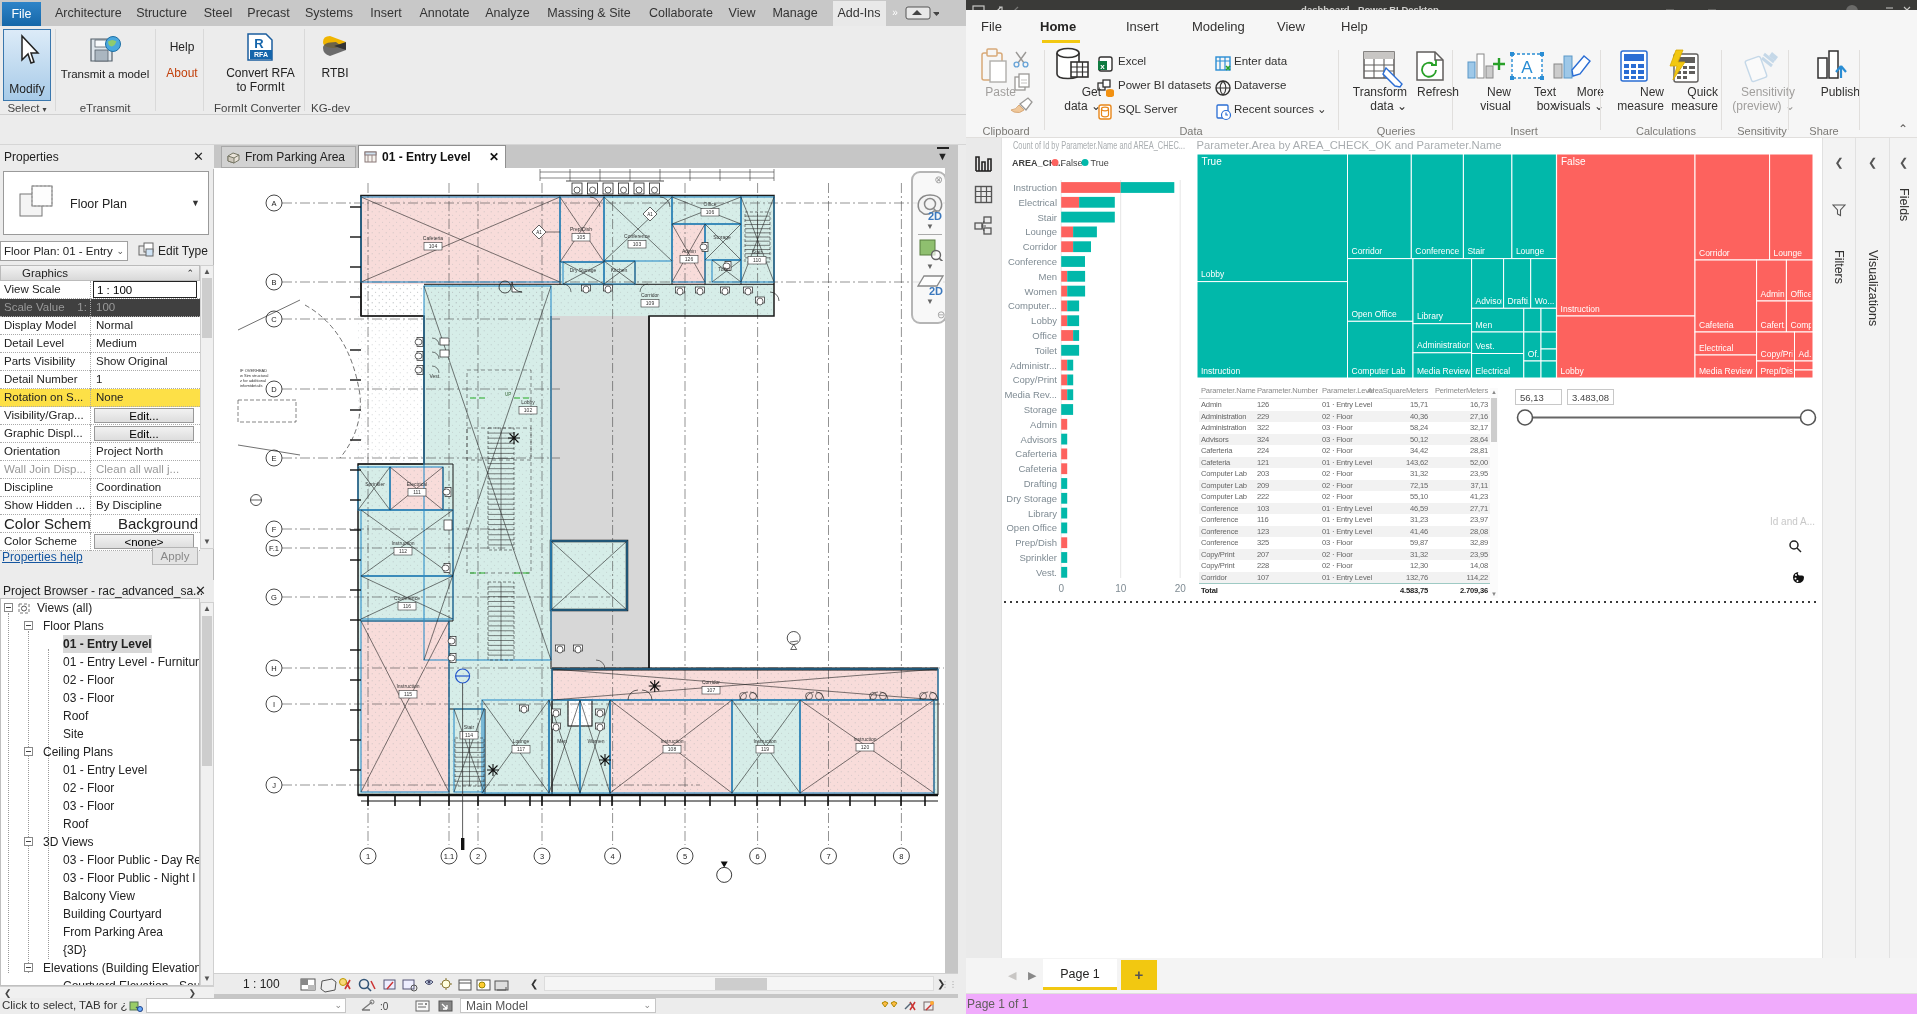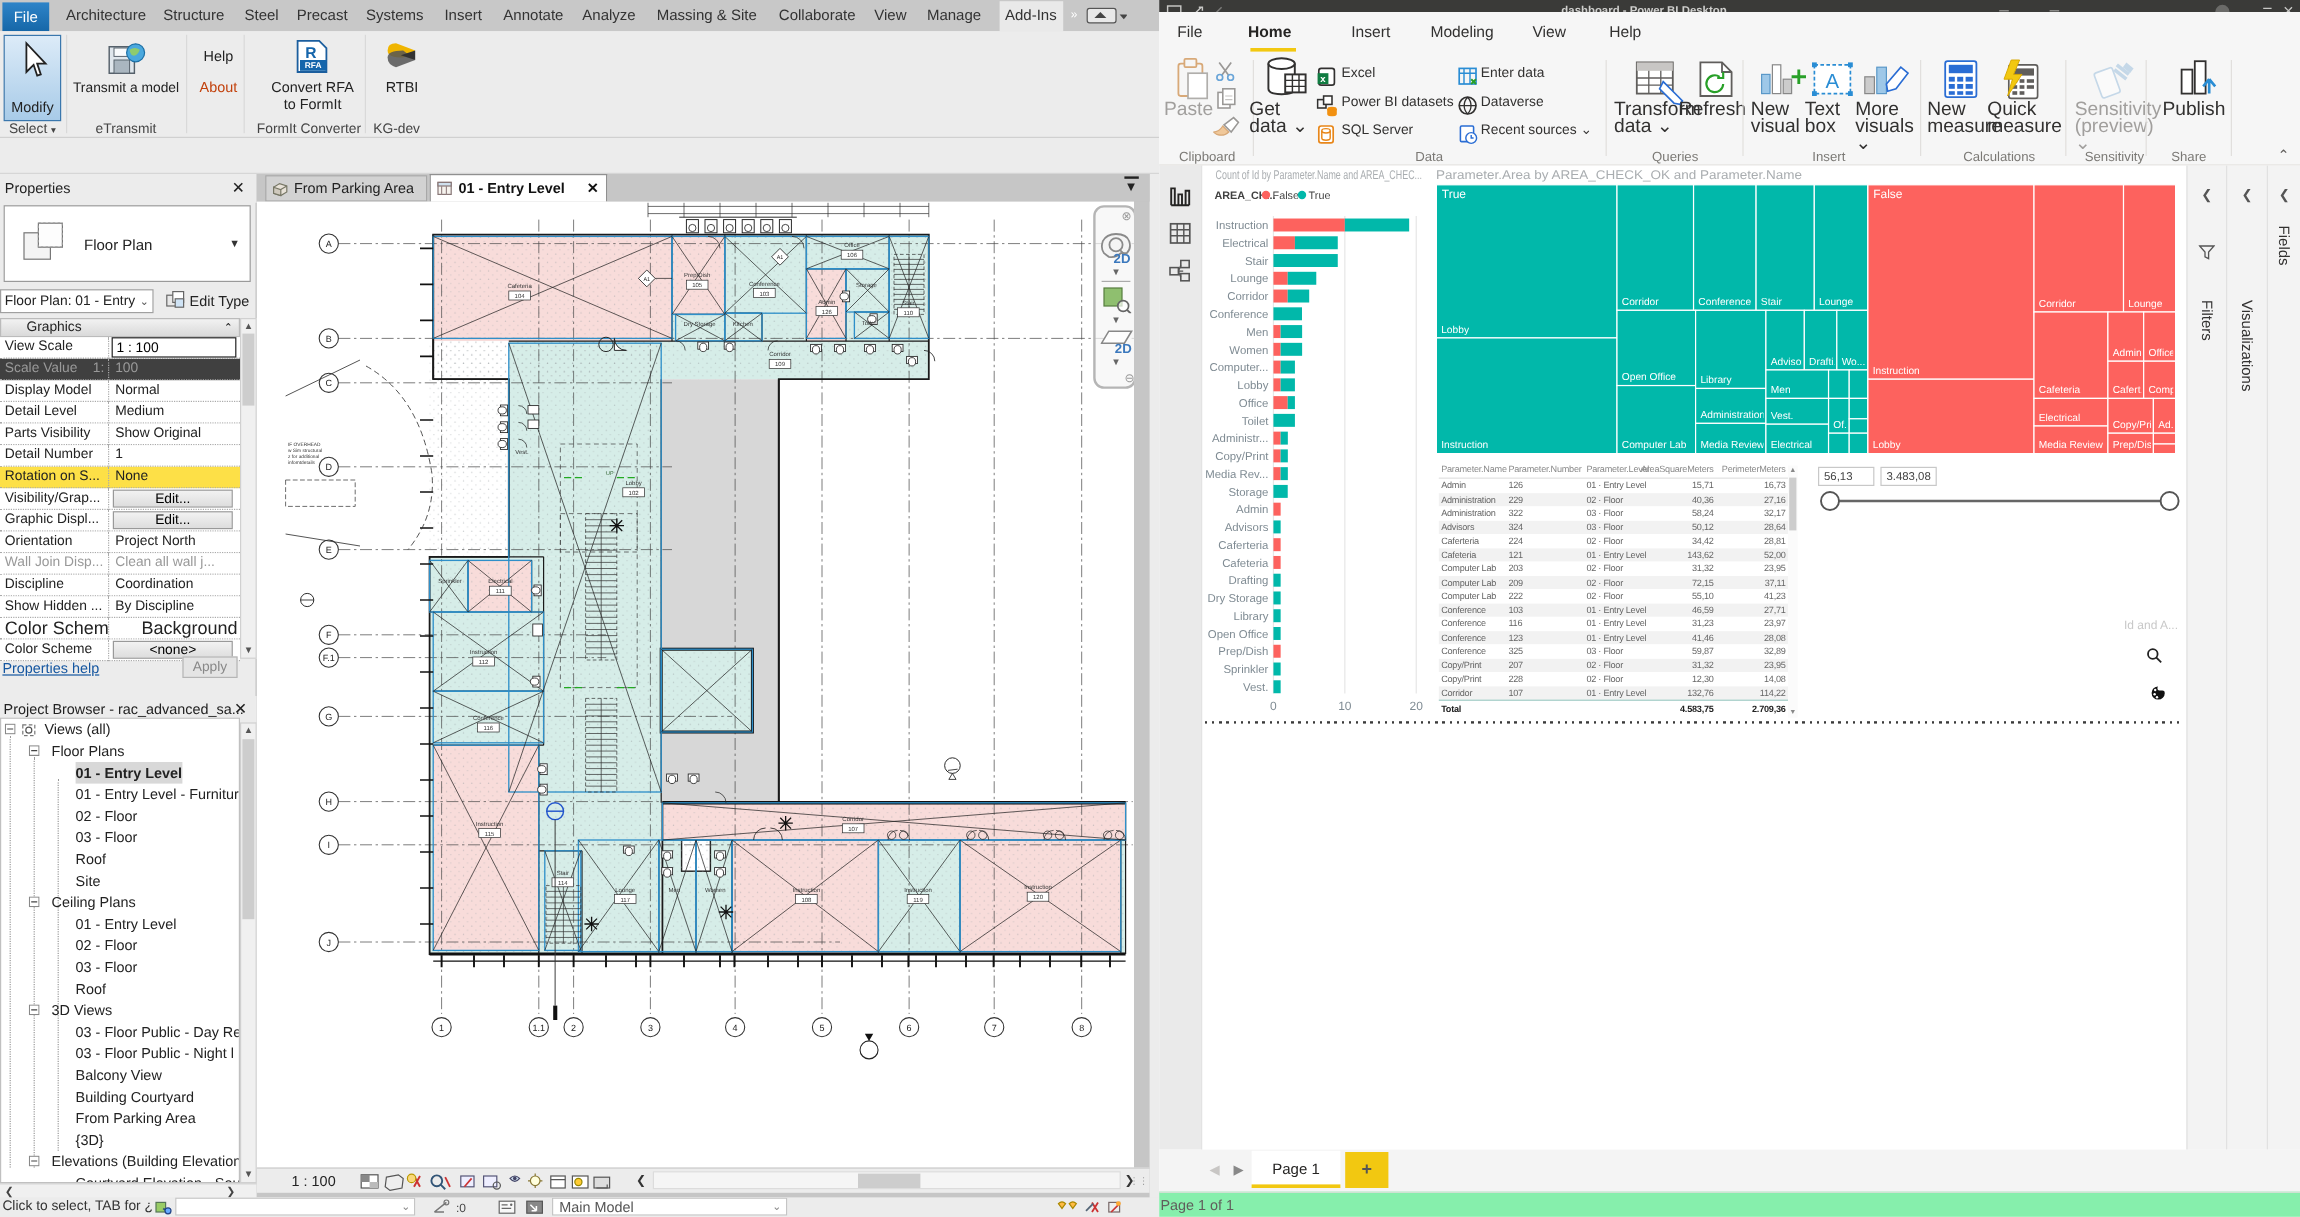--- a/index.html
+++ b/index.html
@@ -27,26 +27,26 @@
 #rv-statusbar { position:absolute; left:0; top:998px; width:966px; height:16px; background:#ececec; font-size:11.5px; color:#333; }
 
 
 #pbi { position:absolute; left:966px; top:0; width:951px; height:1014px; background:#ffffff; }
 #pbi-title { position:absolute; left:0; top:0; width:951px; height:10px; background:#3a3a38; }
 #pbi-menu { position:absolute; left:0; top:10px; width:951px; height:34px; background:#f6f6f6; }
 #pbi-menu .m { position:absolute; top:0; height:34px; line-height:34px; font-size:13px; color:#323130; }
 #pbi-ribbon { position:absolute; left:0; top:44px; width:951px; height:94px; background:#f6f6f6; border-bottom:1px solid #e1dfdd; }
 .pbi-grp { position:absolute; top:81px; font-size:11px; color:#7b7975; text-align:center; }
 .pbi-sep { position:absolute; top:6px; height:80px; width:1px; background:#e1dfdd; }
-.pbi-btn { position:absolute; font-size:16px; color:#323130; text-align:left; line-height:14px; }
+.pbi-btn { position:absolute; font-size:12px; color:#323130; text-align:right; line-height:14px; }
 #pbi-sidebar { position:absolute; left:0; top:138px; width:36px; height:820px; background:#eaeaea; border-right:1px solid #e1e1e1; }
 #pbi-canvas { position:absolute; left:36px; top:138px; width:820px; height:820px; background:#ffffff; }
 #pbi-right { position:absolute; left:856px; top:138px; width:95px; height:820px; background:#f3f3f3; }
 #pbi-pagebar { position:absolute; left:0; top:958px; width:951px; height:35px; background:#f4f4f4; }
-#pbi-status { position:absolute; left:0; top:993px; width:951px; height:21px; background:#86efac; border-top:1px solid #e1dfdd; font-size:12px; color:#605e5c; }
+#pbi-status { position:absolute; left:0; top:993px; width:951px; height:21px; background:#f0abfc; border-top:1px solid #e1dfdd; font-size:12px; color:#605e5c; }
 </style>
 </head>
 <body>
 <div id="revit">
   <div id="rv-menubar">
     <div id="rv-filetab">File</div>
     <div id="rv-addins" style="left:833px;width:53px;"></div>
     <div class="tab" style="left:55px;width:62px;">Architecture</div>
     <div class="tab" style="left:134px;width:55px;">Structure</div>
     <div class="tab" style="left:203px;width:30px;">Steel</div>

